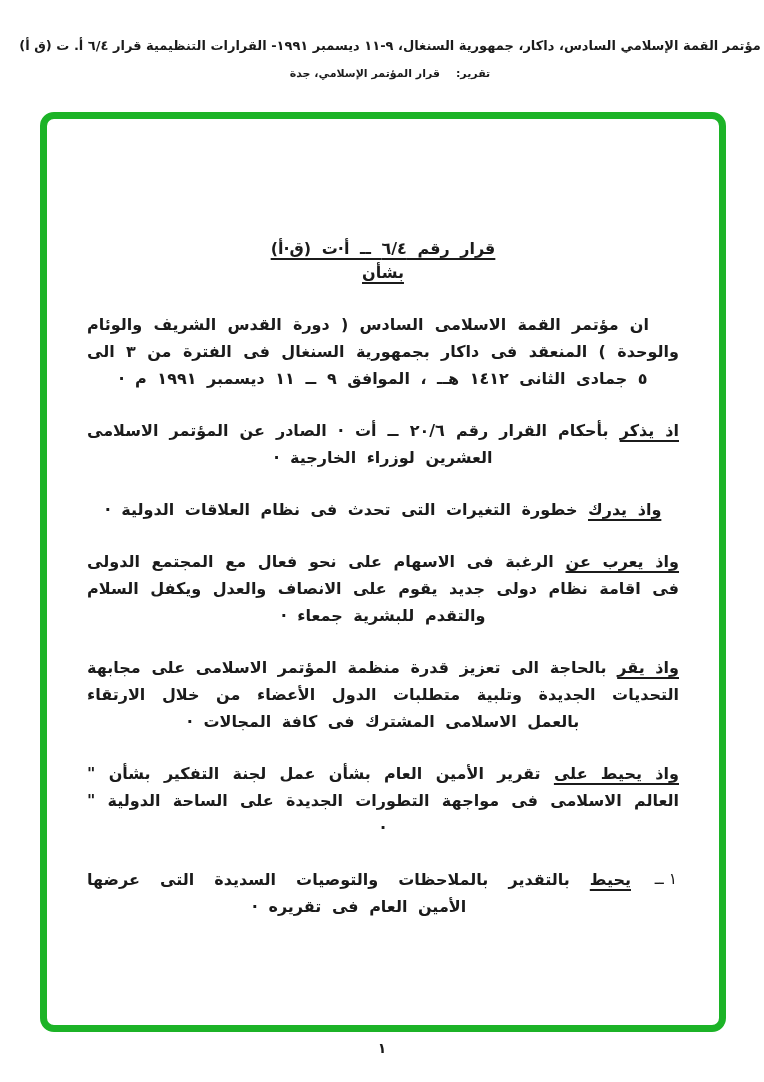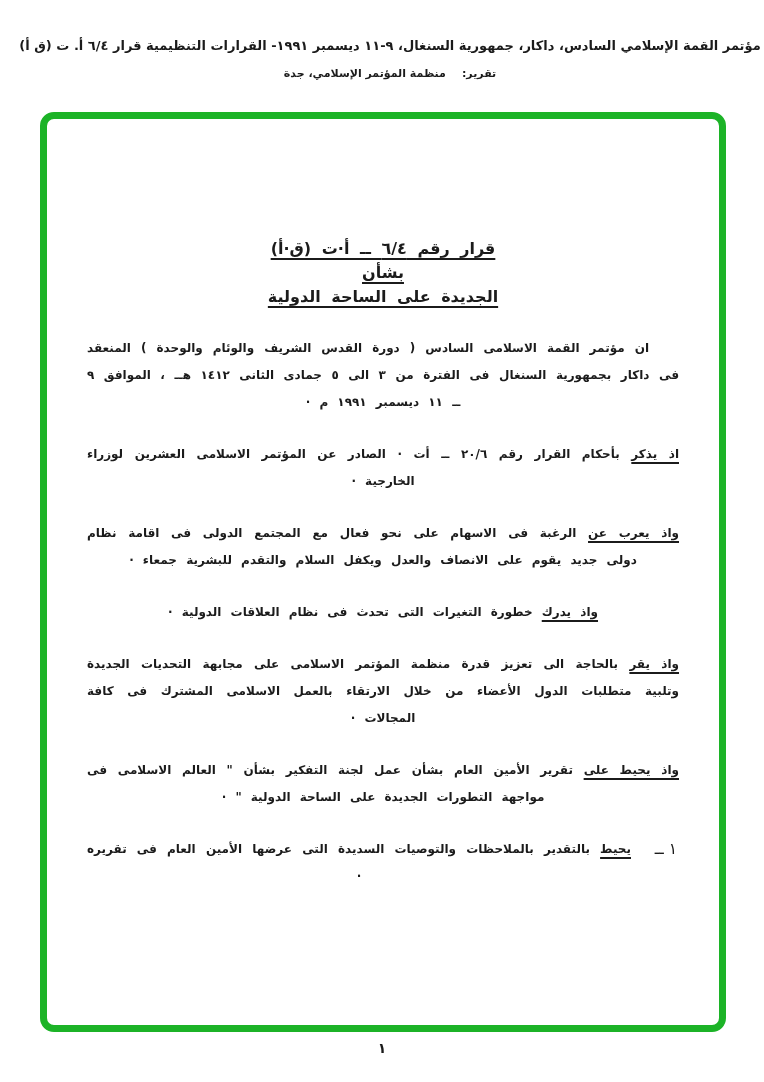--- a/index.html
+++ b/index.html
@@ -36,21 +36,21 @@
   }
   .title-line {
     text-decoration: underline;
     text-underline-offset: 4px;
     text-decoration-thickness: 1.5px;
   }
 
   
   .para {
     margin: 0 0 25px;
-    font-size: 12px; font-weight: bold;
+    font-size: 16px; font-weight: bold;
     line-height: 27px;
     text-align: justify; text-align-last: center;
     word-spacing: 5px;
   }
   .para.indent { text-indent: 30px; }
   .lead {
     text-decoration: underline;
     text-underline-offset: 4px;
     text-decoration-thickness: 1.5px;
   }
@@ -66,40 +66,39 @@
   }
 </style>
 </head>
 <body>
 
 <div class="page">
 
   <header class="doc-header">
     <div class="hdr-line1">مؤتمر القمة الإسلامي السادس، داكار، جمهورية السنغال، ٩-١١ ديسمبر ١٩٩١- القرارات التنظيمية قرار ٦/٤ أ. ت (ق أ)</div>
     <div class="hdr-line2">
-      <span class="src-label">تقرير:</span><span class="src-value">منظمة المؤتمر الإسلامي، جدة</span>
+      <span class="src-label">تقرير:</span><span class="src-value">قرار المؤتمر الإسلامي، جدة</span>
     </div>
   </header>
 
   <div class="green-frame" style="border-color: rgb(28, 179, 39);">
     <div class="content">
 
       <div class="title-block">
         <div class="title-line">قرار رقم ٦/٤ ــ أ·ت (ق·أ)</div>
         <div class="title-line">بشأن</div>
-        <div class="title-line">الجديدة على الساحة الدولية</div>
       </div>
 
       <p class="para indent"><span class="lead"></span><span>ان مؤتمر القمة الاسلامى السادس ( دورة القدس الشريف والوئام والوحدة ) المنعقد فى داكار بجمهورية السنغال فى الفترة من ٣ الى ٥ جمادى الثانى ١٤١٢ هــ ، الموافق ٩ ــ ١١ ديسمبر ١٩٩١ م ·</span></p>
 
       <p class="para"><span class="lead">اذ يذكر</span><span> بأحكام القرار رقم ٢٠/٦ ــ أت · الصادر عن المؤتمر الاسلامى العشرين لوزراء الخارجية ·</span></p>
 
+      <p class="para"><span class="lead">واذ يدرك</span><span> خطورة التغيرات التى تحدث فى نظام العلاقات الدولية ·</span></p>
+
       <p class="para"><span class="lead">واذ يعرب عن</span><span> الرغبة فى الاسهام على نحو فعال مع المجتمع الدولى فى اقامة نظام دولى جديد يقوم على الانصاف والعدل ويكفل السلام والتقدم للبشرية جمعاء ·</span></p>
-
-      <p class="para"><span class="lead">واذ يدرك</span><span> خطورة التغيرات التى تحدث فى نظام العلاقات الدولية ·</span></p>
 
       <p class="para"><span class="lead">واذ يقر</span><span> بالحاجة الى تعزيز قدرة منظمة المؤتمر الاسلامى على مجابهة التحديات الجديدة وتلبية متطلبات الدول الأعضاء من خلال الارتقاء بالعمل الاسلامى المشترك فى كافة المجالات ·</span></p>
 
       <p class="para"><span class="lead">واذ يحيط على</span><span> تقرير الأمين العام بشأن عمل لجنة التفكير بشأن " العالم الاسلامى فى مواجهة التطورات الجديدة على الساحة الدولية " ·</span></p>
 
       <div class="item">
         <span class="item-no">١ ــ</span>
         <p class="para"><span class="lead">يحيط</span><span> بالتقدير بالملاحظات والتوصيات السديدة التى عرضها الأمين العام فى تقريره ·</span></p>
       </div>
 

